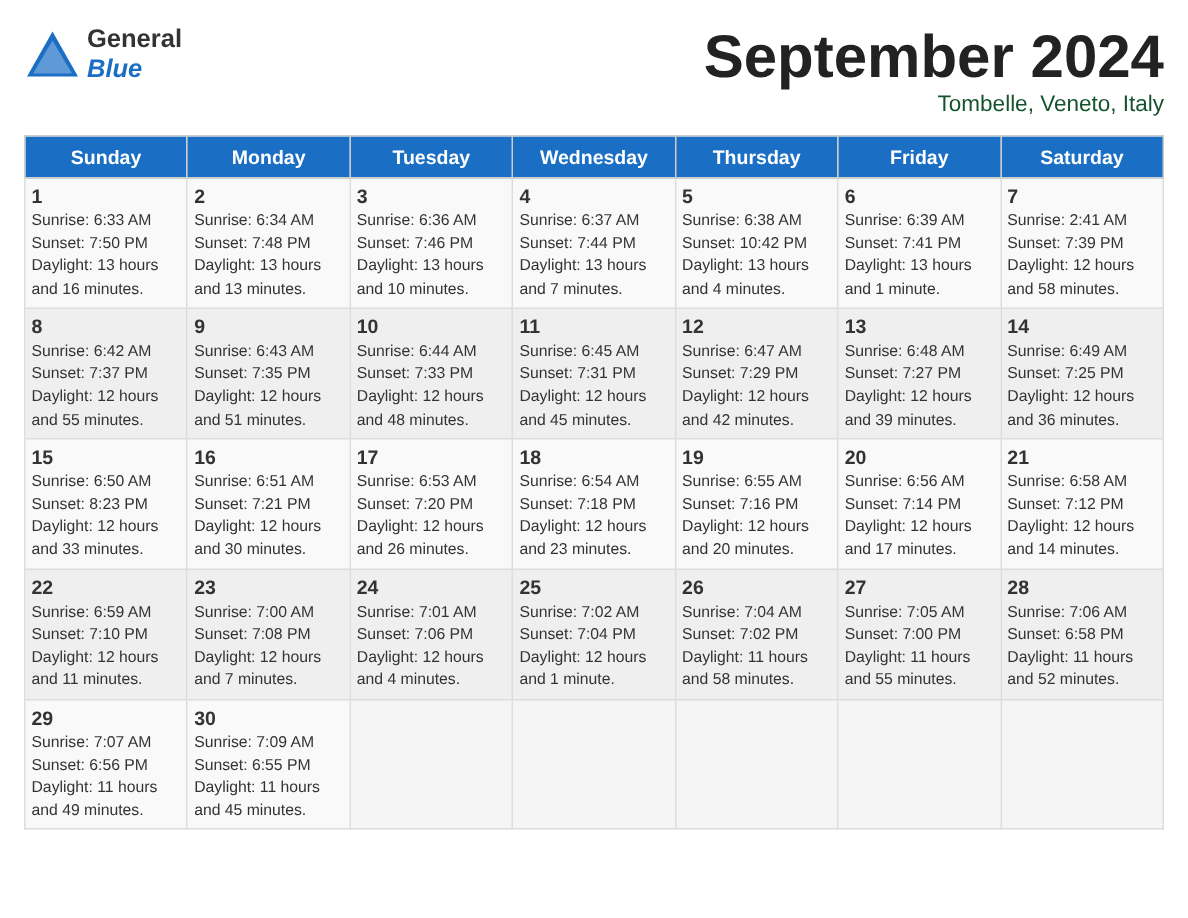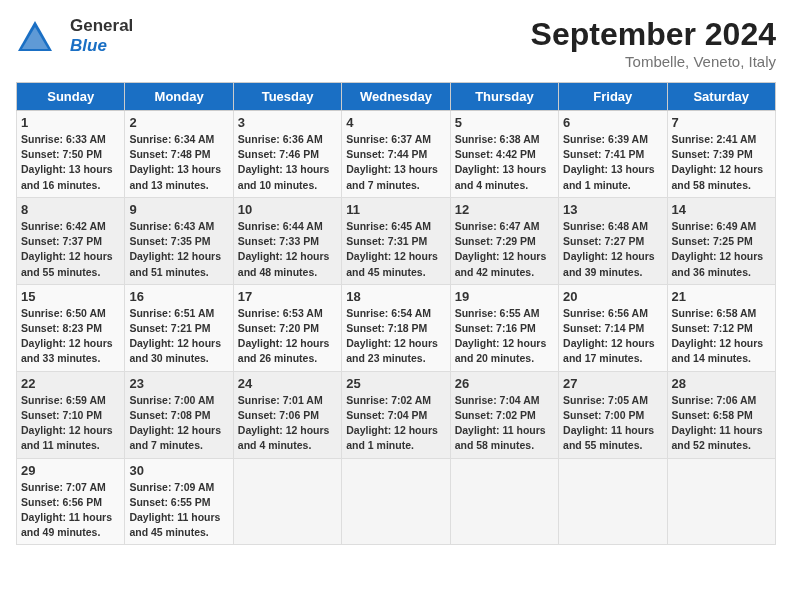--- a/index.html
+++ b/index.html
@@ -12,33 +12,33 @@
     }
     .header {
       display: flex;
       justify-content: space-between;
       align-items: flex-start;
       margin-bottom: 12px;
     }
     .logo {
       display: flex;
       align-items: center;
-      gap: 16px;
+      gap: 4px;
     }
     .title-block {
       text-align: right;
     }
     .month-title {
-      font-size: 32px;
+      font-size: 40px;
       font-weight: bold;
       color: #222;
     }
     .location-title {
       font-size: 15px;
-      color: #737373;
+      color: #14532d;
     }
     table {
       width: 100%;
       border-collapse: collapse;
       table-layout: fixed;
     }
     thead tr th {
       background-color: #1a6fc4;
       color: white;
       font-size: 13px;
@@ -63,21 +63,20 @@
       background: #efefef;
     }
     .day-num {
       font-size: 13px;
       font-weight: bold;
       display: block;
       margin-bottom: 2px;
     }
     .cell-info {
       line-height: 1.45;
-      font-weight: bold;
     }
     td.empty {
       background: #f5f5f5 !important;
     }
   </style>
 </head>
 <body>
 
 <div class="header">
   <div class="logo">
@@ -139,21 +138,21 @@
         <div class="cell-info">
           <span>Sunrise: 6:37 AM</span><br>
           <span>Sunset: 7:44 PM</span><br>
           <span>Daylight: 13 hours and 7 minutes.</span>
         </div>
       </td>
         <td>
         <span class="day-num">5</span>
         <div class="cell-info">
           <span>Sunrise: 6:38 AM</span><br>
-          <span>Sunset: 4:42 PM</span><br>
+          <span>Sunset: 10:42 PM</span><br>
           <span>Daylight: 13 hours and 4 minutes.</span>
         </div>
       </td>
         <td>
         <span class="day-num">6</span>
         <div class="cell-info">
           <span>Sunrise: 6:39 AM</span><br>
           <span>Sunset: 7:41 PM</span><br>
           <span>Daylight: 13 hours and 1 minute.</span>
         </div>

